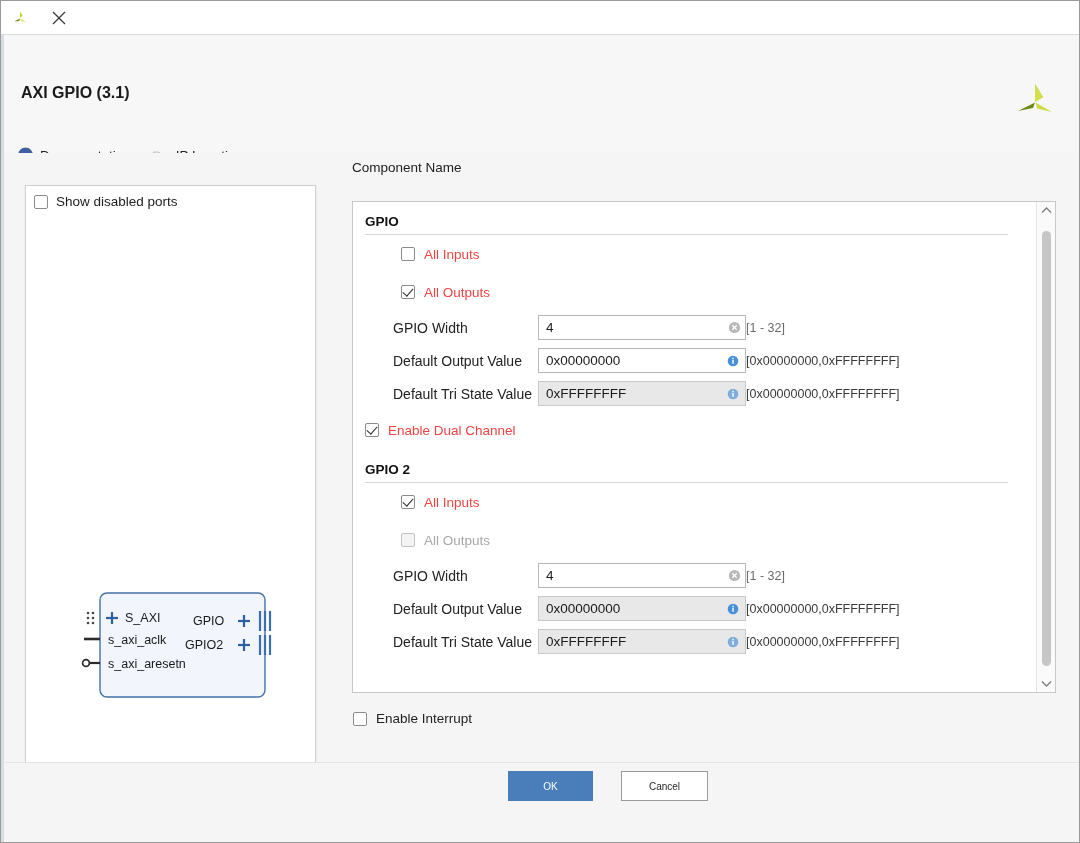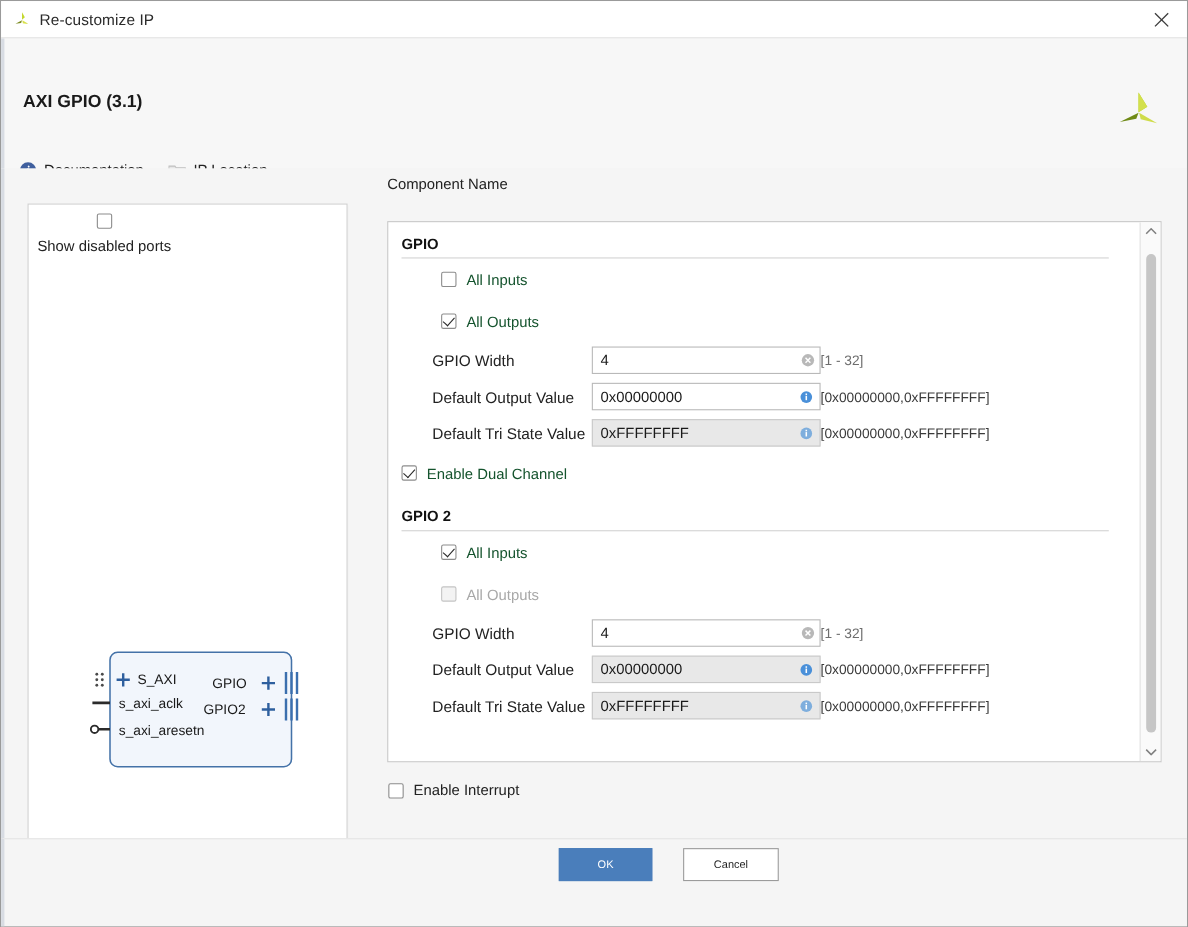--- a/index.html
+++ b/index.html
@@ -80,21 +80,21 @@
   }
   .left-panel {
     position: absolute; left: 21px; top: 32px;
     width: 291px; height: 589px;
     background: #ffffff;
     border: 1px solid #d0d0d0;
     box-shadow: 0 1px 2px rgba(0,0,0,.07);
   }
   .sdp-row {
     position: absolute; left: 8px; top: 8px;
-    display: flex; align-items: center; gap: 8px; flex-direction: column;
+    display: flex; align-items: center; gap: 8px;
   }
   .sdp-label { font-size: 13.5px; color: #222; }
 
   
   .cb {
     width: 14px; height: 14px; flex: 0 0 14px;
     border: 1px solid #8c8c8c; border-radius: 2px;
     background: #fff; position: relative;
     display: inline-block; cursor: pointer;
   }
@@ -134,21 +134,21 @@
     position: absolute; left: 0; top: 0; right: 19px; bottom: 0;
     padding: 0;
   }
   .group-title {
     font-size: 13.5px; font-weight: bold; color: #111;
     padding: 12px 0 5px 12px;
   }
   .group-rule { height: 1px; background: #d3d3d3; margin: 0 28px 0 12px; }
 
   .opt-row { display: flex; align-items: center; height: 38px; padding-left: 48px; }
-  .opt-label { font-size: 13.5px; color: #14532d; margin-left: 9px; }
+  .opt-label { font-size: 13.5px; color: #ef4444; margin-left: 9px; }
   .opt-label.disabled { color: #a8a8a8; }
 
   .field-row { display: flex; align-items: center; height: 33px; padding-left: 40px; }
   .field-label {
     font-size: 14px; color: #222; width: 145px; flex: 0 0 145px;
     text-align: left;
   }
   .field-box {
     width: 208px; flex: 0 0 208px; height: 25px;
     border: 1px solid #b9b9b9; background: #ffffff;
@@ -215,21 +215,20 @@
 <div id="app">
 
   <div class="titlebar">
     <div class="title-icon">
       <svg viewBox="0 0 18 18" width="18" height="18">
         <path d="M9 2.2 L11.6 6.6 L9 8.9 Z" fill="#c4d82e"></path>
         <path d="M3.1 12.6 L8.2 12.0 L9 9.4 Z" fill="#7a8a1e"></path>
         <path d="M15.0 12.9 L9.8 12.1 L9.3 9.5 Z" fill="#d7e04a"></path>
       </svg>
     </div>
-    <div class="title-text">Re-customize IP</div>
     <div class="close-btn">
       <svg viewBox="0 0 14 14" width="14" height="14">
         <line x1="1" y1="1" x2="13" y2="13" stroke="#3a3a3a" stroke-width="1.2"></line>
         <line x1="13" y1="1" x2="1" y2="13" stroke="#3a3a3a" stroke-width="1.2"></line>
       </svg>
     </div>
   </div>
 
   <div class="header">
     <div class="header-title">AXI GPIO (3.1)</div>

